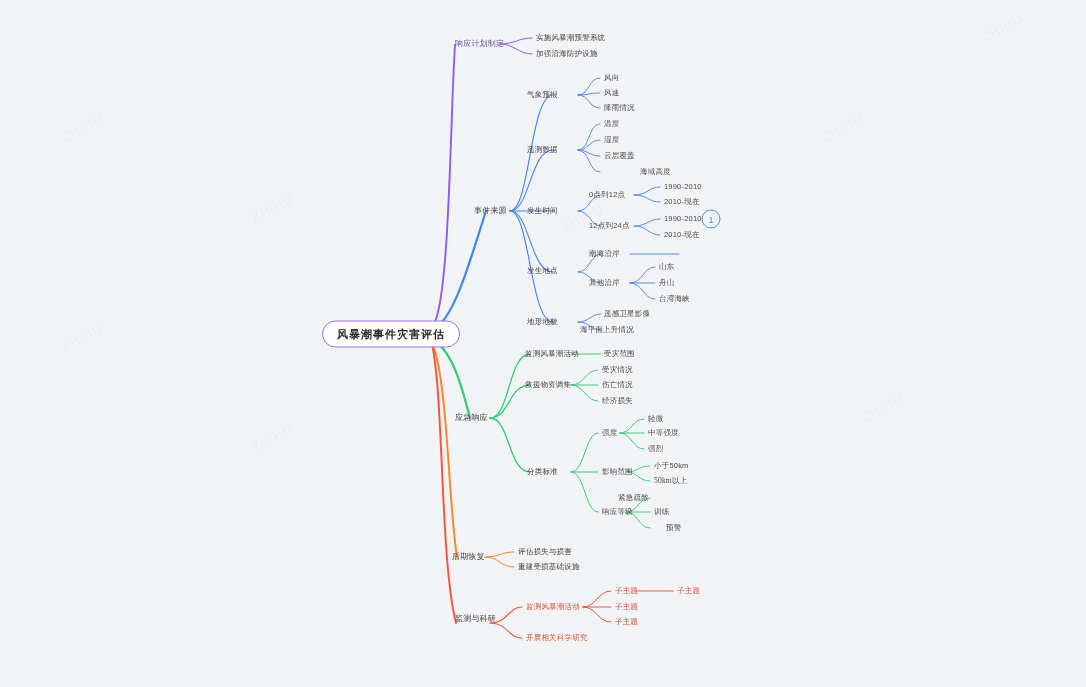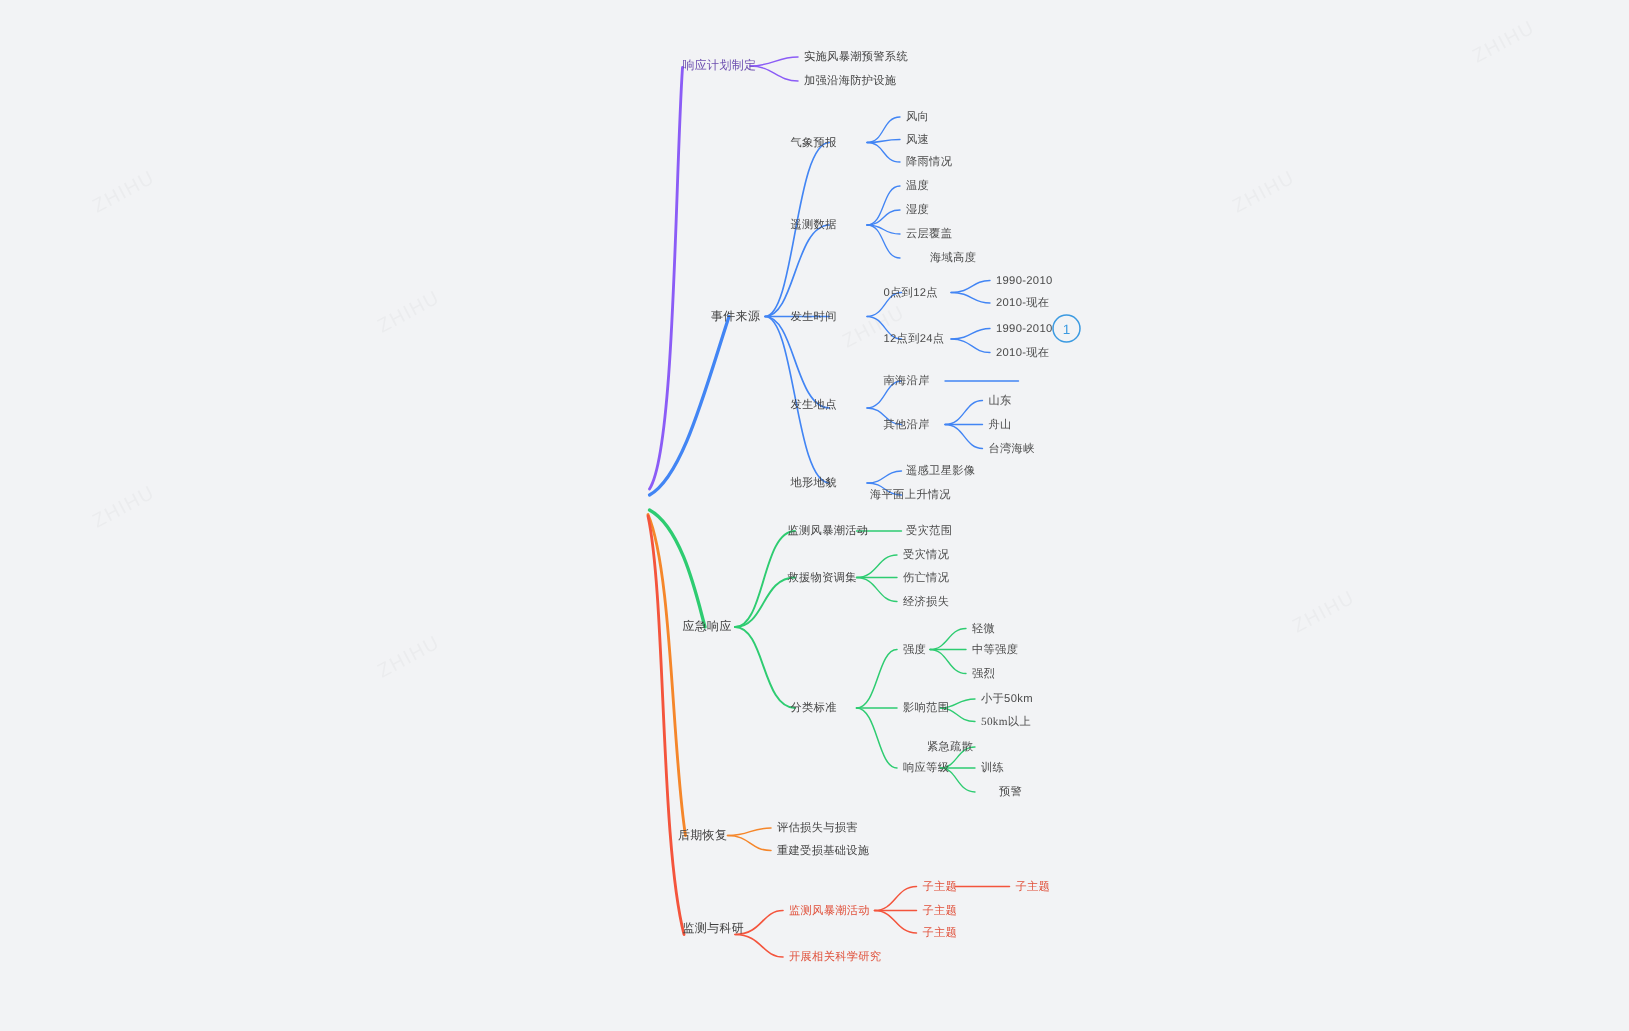--- a/index.html
+++ b/index.html
@@ -153,37 +153,38 @@
       <path d="M490,623 C508,623 508,638 522,638" stroke="#f4543c" stroke-width="1.1"></path>
 
       <path d="M583,607 C597,607 597,591 611,591" stroke="#f4543c" stroke-width="1"></path>
       <path d="M583,607 C597,607 597,607 611,607" stroke="#f4543c" stroke-width="1"></path>
       <path d="M583,607 C597,607 597,622 611,622" stroke="#f4543c" stroke-width="1"></path>
 
       <path d="M637,591 L673,591" stroke="#f4543c" stroke-width="1"></path>
     </g>
   </svg>
 
+  <div class="node root" style="left:322px; top:334px;">风暴潮事件灾害评估</div>
 
   <div class="node lvl1 purple" style="left:455px; top:44px;">响应计划制定</div>
   <div class="node lvl2" style="left:536px; top:38px;">实施风暴潮预警系统</div>
   <div class="node lvl2" style="left:536px; top:54px;">加强沿海防护设施</div>
 
   <div class="node lvl1" style="left:474px; top:211px;">事件来源</div>
 
   <div class="node lvl2" style="left:527px; top:95px;">气象预报</div>
   <div class="node lvl3" style="left:604px; top:78px;">风向</div>
   <div class="node lvl3" style="left:604px; top:93px;">风速</div>
   <div class="node lvl3" style="left:604px; top:108px;">降雨情况</div>
 
   <div class="node lvl2" style="left:527px; top:150px;">遥测数据</div>
   <div class="node lvl3" style="left:604px; top:124px;">温度</div>
   <div class="node lvl3" style="left:604px; top:140px;">湿度</div>
   <div class="node lvl3" style="left:604px; top:156px;">云层覆盖</div>
-  <div class="node lvl3" style="left:620px; top:172px;">海域高度</div>
+  <div class="node lvl3" style="left:640px; top:172px;">海域高度</div>
 
   <div class="node lvl2" style="left:527px; top:211px;">发生时间</div>
   <div class="node lvl3" style="left:589px; top:195px;">0点到12点</div>
   <div class="node lvl3" style="left:664px; top:187px;">1990-2010</div>
   <div class="node lvl3" style="left:664px; top:202px;">2010-现在</div>
   <div class="node lvl3" style="left:589px; top:226px;">12点到24点</div>
   <div class="node lvl3" style="left:664px; top:219px;">1990-2010</div>
   <div class="node lvl3" style="left:664px; top:235px;">2010-现在</div>
 
   <div class="node lvl2" style="left:527px; top:272px;font-family:Liberation Mono, monospace;">发生地点</div>

